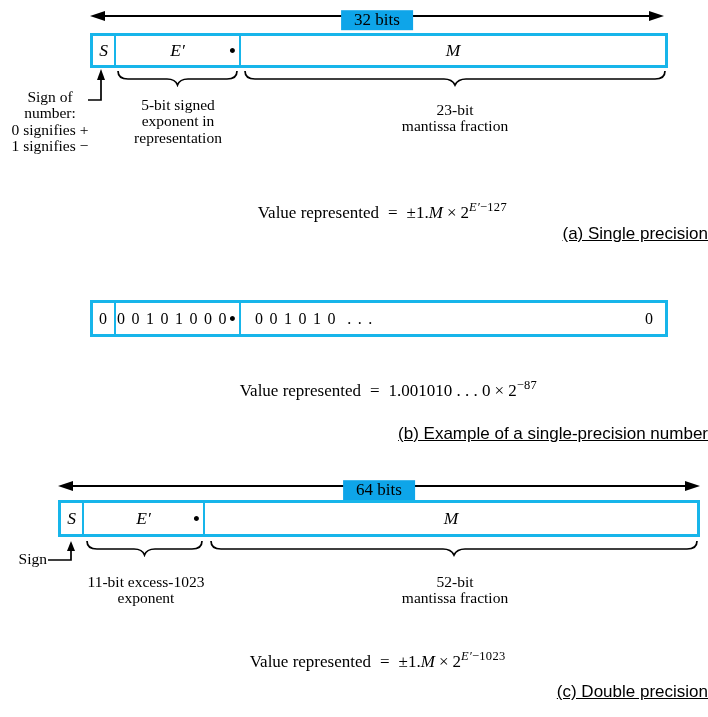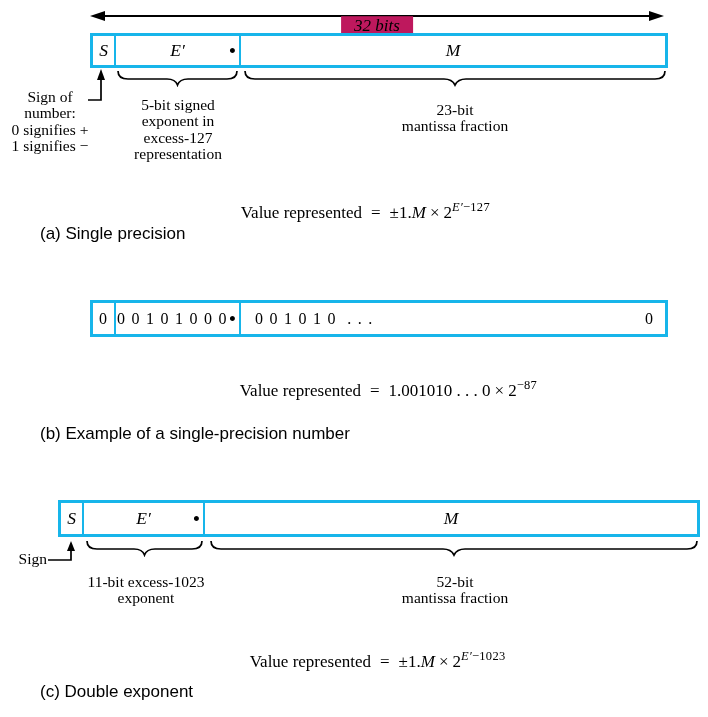--- a/index.html
+++ b/index.html
@@ -9,22 +9,22 @@
     position: relative; width: 708px; height: 717px; background: #ffffff;
     font-family: "Liberation Serif", "DejaVu Serif", serif; color: var(--ink);
     overflow: hidden;
   }
   .abs { position: absolute; }
 
   
   .bits-arrow { position: absolute; height: 18px; }
   .bits-arrow svg { display: block; }
   .bits-label {
-    position: absolute; left: 50%; top: 20px; transform: translate(-50%, -54%);
-    background: #be185d; padding: 0 13px; font-size: 17px; white-space: pre; font-style: italic;
+    position: absolute; left: 50%; top: 14px; transform: translate(-50%, -54%);
+    background: #0ea5e9; padding: 0 13px; font-size: 17px; white-space: pre;
   }
 
   
   .fpbox {
     position: absolute; display: flex; background: #ffffff;
     border: 3px solid var(--cyan);
   }
   .fpcell { position: relative; display: flex; align-items: center; justify-content: center; }
   .fpcell + .fpcell { border-left: 2px solid var(--cyan); }
   .cell-s { width: 21px; flex: none; }
@@ -44,22 +44,22 @@
 
   
   .formula { position: absolute; font-size: 17px; white-space: pre; }
   .eq { margin: 0 9px; }
   .x { margin: 0 4px; }
   .it { font-style: italic; }
   .sup { font-size: 12.5px; position: relative; top: -7px; letter-spacing: 0.3px; }
 
   
   .caption {
-    position: absolute; left: 40px; width: 668px; text-align: left;
-    font-family: "Liberation Sans", "DejaVu Sans", sans-serif; font-size: 17px;
+    position: absolute; left: 40px; width: 668px; text-align: right;
+    font-family: "Liberation Sans", "DejaVu Sans", sans-serif; font-size: 17px; text-decoration: underline;
   }
 
   svg .ln { stroke: var(--ink); stroke-width: 2; }
   svg .thin { stroke: var(--ink); stroke-width: 1.7; fill: none; }
   svg .hd { fill: var(--ink); stroke: none; }
 </style>
 </head>
 <body>
 
 <div class="page">
@@ -107,30 +107,29 @@
   <div class="note" style="left:2px; top:89px; width:96px;">
     <div>Sign of</div>
     <div>number:</div>
     <div>0 signifies +</div>
     <div>1 signifies −</div>
   </div>
 
   <div class="note" style="left:113px; top:97px; width:130px;">
     <div>5-bit signed</div>
     <div>exponent in</div>
-    <div>excess-127</div>
     <div>representation</div>
   </div>
 
   <div class="note" style="left:375px; top:102px; width:160px;">
     <div>23-bit</div>
     <div>mantissa fraction</div>
   </div>
 
-  <div class="formula" style="left:224px; top:183px;">
+  <div class="formula" style="left:241px; top:183px;">
     <span>Value represented</span><span class="eq">=</span><span>±1.</span><span class="it">M</span><span class="x">×</span><span>2</span><span class="sup"><span class="it">E′</span><span>−127</span></span>
   </div>
 
   <div class="caption" style="top:224px;">(a) Single precision</div>
 
   <div class="fpbox" style="left:90px; top:300px; width:578px; height:37px;">
     <div class="fpcell cell-s">
       <span class="bits">0</span>
     </div>
     <div class="fpcell cell-left" style="width:125px; flex:none; padding-left:1px;">
@@ -142,20 +141,28 @@
       <span class="bits endbit">0</span>
     </div>
   </div>
 
   <div class="formula" style="left:223px; top:361px;">
     <span>Value represented</span><span class="eq">=</span><span>1.001010 . . . 0</span><span class="x">×</span><span>2</span><span class="sup">−87</span>
   </div>
 
   <div class="caption" style="top:397px;margin-top:27px;">(b) Example of a single-precision number</div>
 
+  <div class="bits-arrow" style="left:58px; top:477px; width:642px;">
+    <svg width="642" height="18">
+      <line class="ln" x1="10" y1="9" x2="632" y2="9"></line>
+      <polygon class="hd" points="0,9 15,4 15,14"></polygon>
+      <polygon class="hd" points="642,9 627,4 627,14"></polygon>
+    </svg>
+    <span class="bits-label">64 bits</span>
+  </div>
 
   <div class="fpbox" style="left:58px; top:500px; width:642px; height:37px;">
     <div class="fpcell cell-s">
       <span class="fieldvar">S</span>
     </div>
     <div class="fpcell" style="width:121px; flex:none;">
       <span class="fieldvar">E′</span>
       <span class="bpoint">•</span>
     </div>
     <div class="fpcell cell-m">
@@ -192,15 +199,15 @@
 
   <div class="note" style="left:375px; top:574px; width:160px;">
     <div>52-bit</div>
     <div>mantissa fraction</div>
   </div>
 
   <div class="formula" style="left:233px; top:632px;">
     <span>Value represented</span><span class="eq">=</span><span>±1.</span><span class="it">M</span><span class="x">×</span><span>2</span><span class="sup"><span class="it">E′</span><span>−1023</span></span>
   </div>
 
-  <div class="caption" style="top:682px;">(c) Double exponent</div>
+  <div class="caption" style="top:682px;">(c) Double precision</div>
 
 </div>
 
 </body></html>

